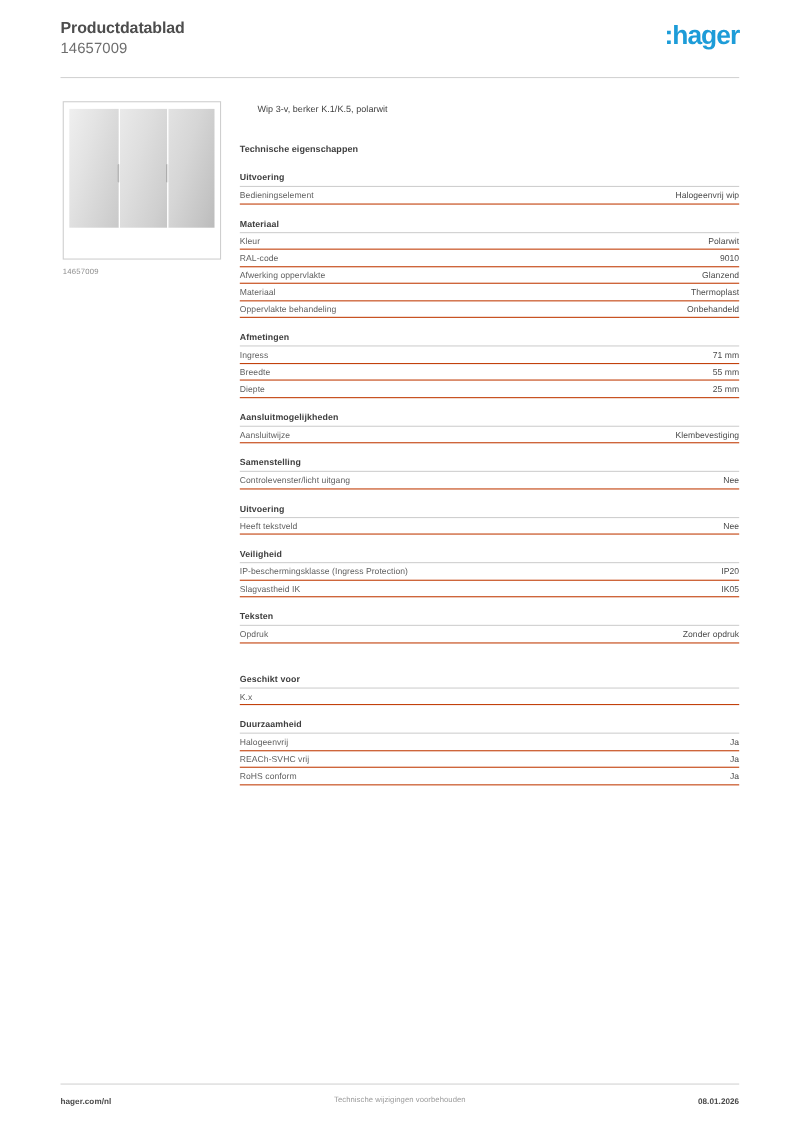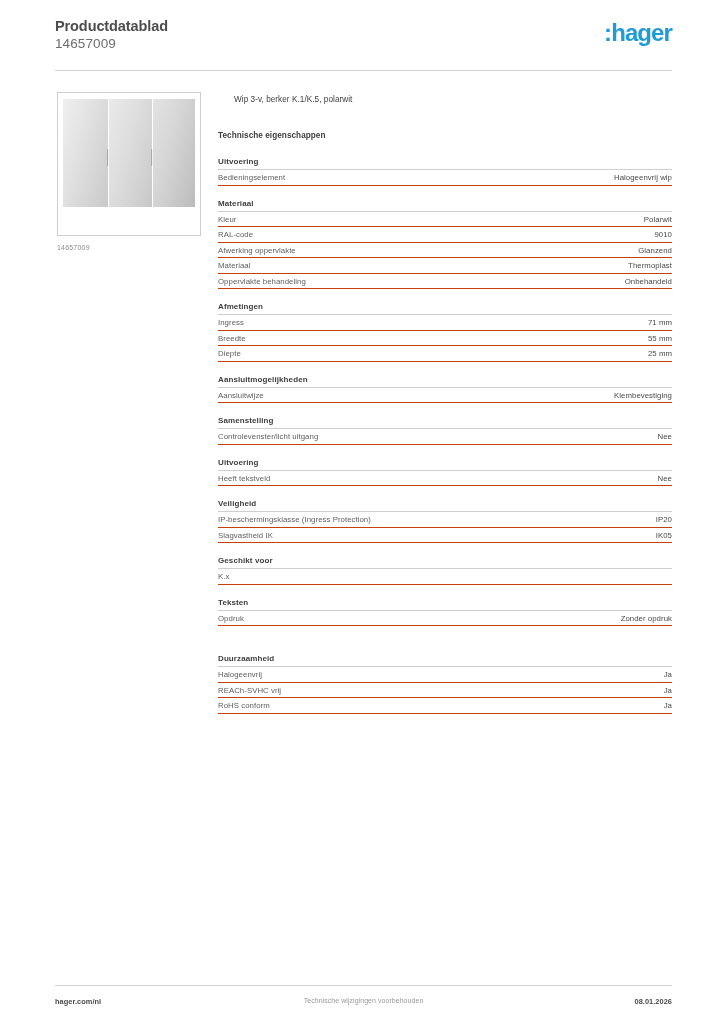--- a/index.html
+++ b/index.html
@@ -333,32 +333,32 @@
           <div class="section-title">Veiligheid</div>
           <div class="spec-row">
             <div class="spec-label">IP-beschermingsklasse (Ingress Protection)</div>
             <div class="spec-value">IP20</div>
           </div>
           <div class="spec-row">
             <div class="spec-label">Slagvastheid IK</div>
             <div class="spec-value">IK05</div>
           </div>
         </div>
+        <div class="section extra-gap">
+          <div class="section-title">Teksten</div>
+          <div class="spec-row">
+            <div class="spec-label">Opdruk</div>
+            <div class="spec-value">Zonder opdruk</div>
+          </div>
+        </div>
         <div class="section">
           <div class="section-title">Geschikt voor</div>
           <div class="spec-row">
             <div class="spec-label">K.x</div>
             <div class="spec-value"></div>
-          </div>
-        </div>
-        <div class="section extra-gap">
-          <div class="section-title">Teksten</div>
-          <div class="spec-row">
-            <div class="spec-label">Opdruk</div>
-            <div class="spec-value">Zonder opdruk</div>
           </div>
         </div>
         <div class="section">
           <div class="section-title">Duurzaamheid</div>
           <div class="spec-row">
             <div class="spec-label">Halogeenvrij</div>
             <div class="spec-value">Ja</div>
           </div>
           <div class="spec-row">
             <div class="spec-label">REACh-SVHC vrij</div>

